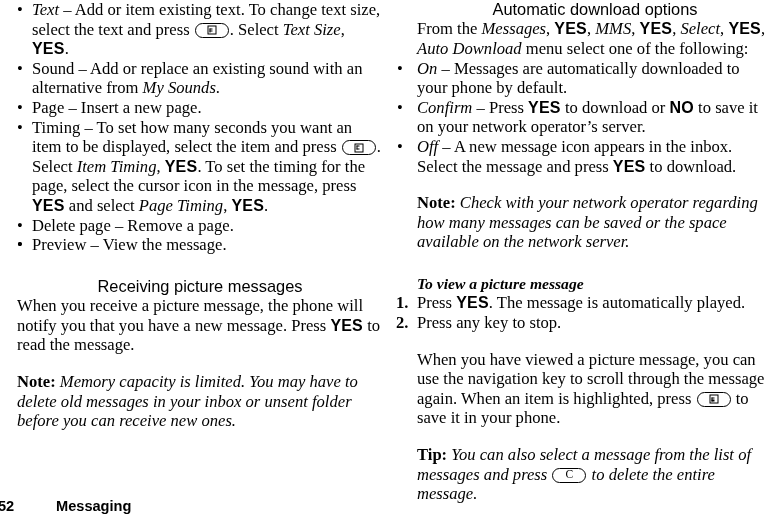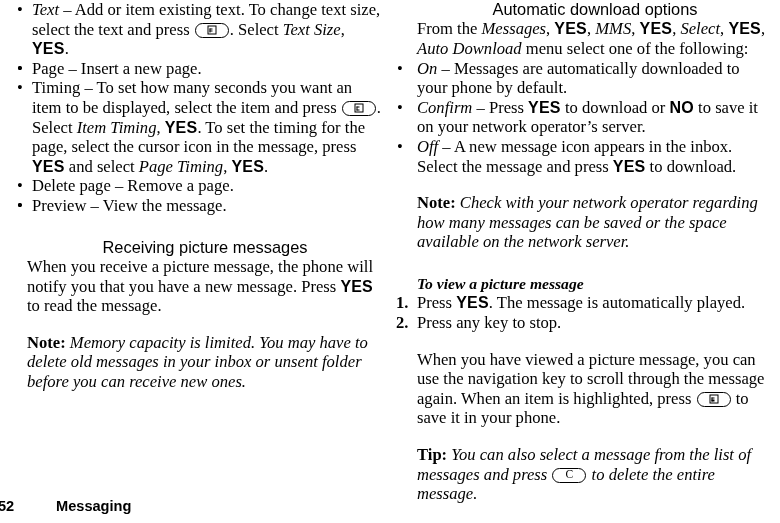--- a/index.html
+++ b/index.html
@@ -87,21 +87,21 @@
     line-height: 19.6px;
   }
   .num-item > .num-marker {
     position: absolute;
     left: 6px;
     top: 0;
     font-weight: 700;
     font-size: 16.6px;
     line-height: 19.6px;
   }
-  .note-left { padding-left: 27px; }
+  .note-left { padding-left: 17px; }
   .note-right { padding-left: 27px; }
   .body-indent-r { padding-left: 27px; }
   .spacer-md { height: 17px; }
   .spacer-lg { height: 22px; }
 
   
   .keyicon {
     display: inline-block;
     vertical-align: -3px;
     width: 34px;
@@ -191,20 +191,21 @@
 
       <li class="bullet-item">
         <span class="bullet-dot">•</span>
         <span><i>Text</i><span> – Add or item existing text. To change text size,</span> <span>select the text and press </span><span class="keyicon"><span class="glyph-menu">
                 <span></span>
               </span></span><span>. Select </span><i>Text Size</i><span>, </span><span class="kb">YES</span><span>.</span></span>
       </li>
 
       <li class="bullet-item">
         <span class="bullet-dot">•</span>
+        <span><span>Sound – Add or replace an existing sound with an alternative from </span><i>My Sounds</i><span>.</span></span>
       </li>
 
       <li class="bullet-item">
         <span class="bullet-dot">•</span>
         <span>Page – Insert a new page.</span>
       </li>
 
       <li class="bullet-item">
         <span class="bullet-dot">•</span>
         <span><span>Timing – To set how many seconds you want an item to be displayed, select the item and press </span><span class="keyicon"><span class="glyph-menu">

